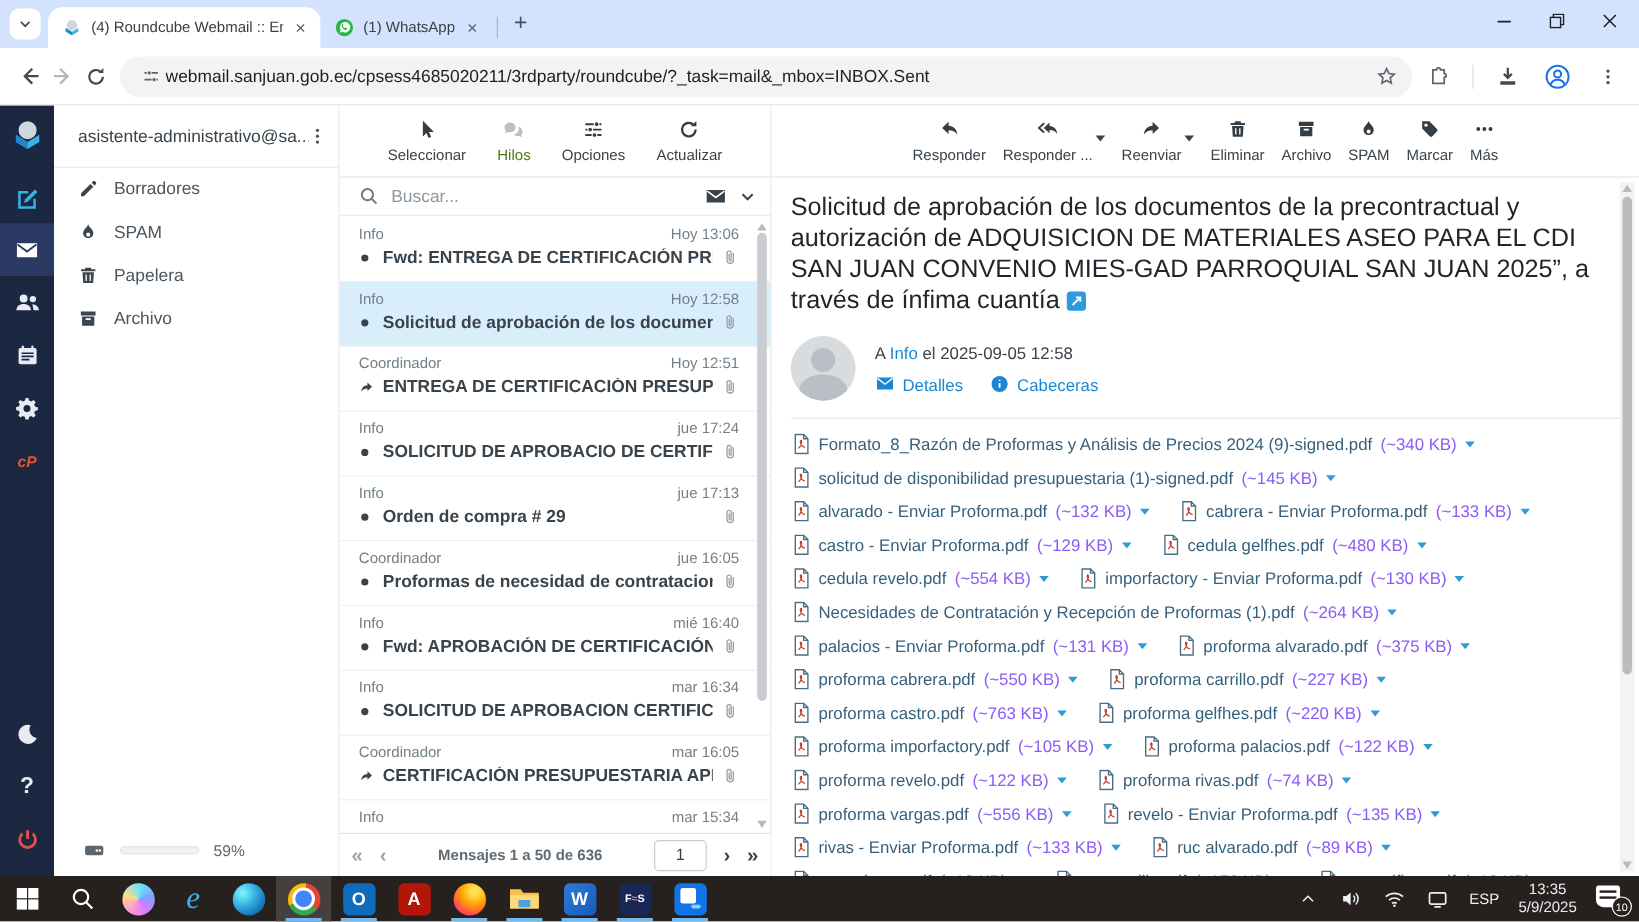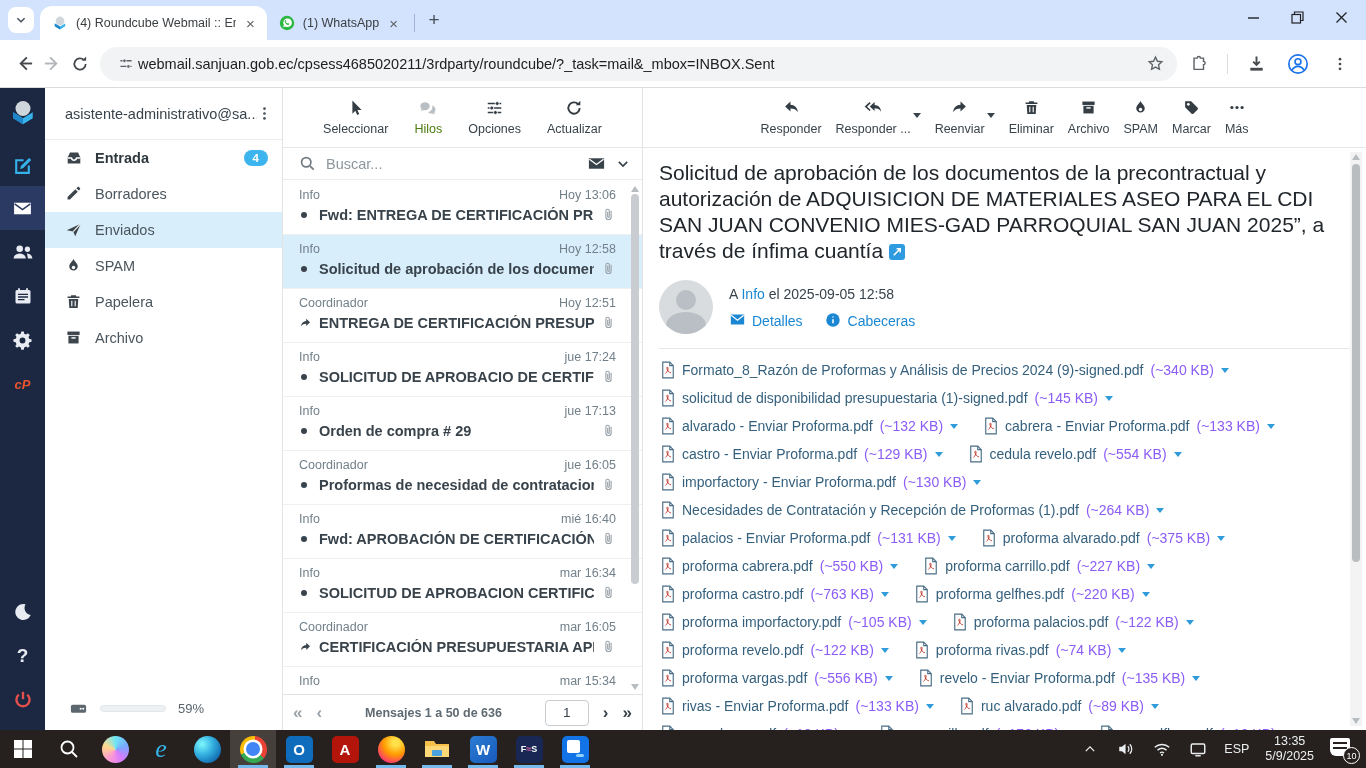--- a/index.html
+++ b/index.html
@@ -316,48 +316,28 @@
         <span class="acct-name">asistente-administrativo@sa...</span>
         <span>
             <svg width="15" height="15" viewBox="0 0 20 20" fill="#4b555d">
               <circle cx="10" cy="3.5" r="1.8"></circle>
               <circle cx="10" cy="10" r="1.8"></circle>
               <circle cx="10" cy="16.5" r="1.8"></circle>
             </svg>
           </span>
       </div>
       <div id="folder-list">
-          <div class="folder bold">
-    <span class="fic">
-              <svg width="18" height="18" viewBox="0 0 20 20" fill="currentColor">
-                <path d="M3 9.5 5.5 4h9L17 9.5V16H3z"></path>
-                <path d="M3 10h4.2c.3 1.5 1.4 2.4 2.8 2.4s2.5-.9 2.8-2.4H17" stroke="#fff" stroke-width="1.6" fill="none"></path>
-              </svg>
-            </span>
-    <span class="flabel">Entrada</span>
-    <span class="badge">4</span>
-  </div>
           <div class="folder">
     <span class="fic">
               <svg width="17" height="17" viewBox="0 0 20 20" fill="currentColor">
                 <path d="M3 14.2 12.2 5l2.8 2.8L5.8 17H3z"></path>
                 <path d="M13.4 3.8l1.3-1.3c.5-.5 1.4-.5 1.9 0l.9.9c.5.5.5 1.4 0 1.9l-1.3 1.3z"></path>
               </svg>
             </span>
     <span class="flabel">Borradores</span>
-
-  </div>
-          <div class="folder selected">
-    <span class="fic">
-              <svg width="18" height="18" viewBox="0 0 20 20" fill="currentColor">
-                <path d="M2 10.4 17.5 3l-6.1 14-2.3-5.3z"></path>
-                <path d="M9.1 11.7 17.5 3" stroke="#fff" stroke-width="1.2"></path>
-              </svg>
-            </span>
-    <span class="flabel">Enviados</span>
 
   </div>
           <div class="folder">
     <span class="fic">
               <svg width="17" height="17" viewBox="0 0 20 20" fill="currentColor">
                 <path d="M10 2.2c.6 2.3 2.2 3.4 3.4 4.8 1.1 1.3 1.6 2.6 1.6 4a5 5 0 0 1-10 0c0-1.9 1-3.2 2-4.5.9-1.2 2.6-2.3 3-4.3z"></path>
                 <circle cx="10" cy="12.4" r="2" fill="#fff"></circle>
               </svg>
             </span>
     <span class="flabel">SPAM</span>
@@ -831,20 +811,30 @@
     <span class="att-name">castro - Enviar Proforma.pdf</span>
     <span class="att-size">(~129 KB)</span>
     <span class="att-caret"></span>
   </span>
           <span class="att">
     <svg width="14" height="18" viewBox="0 0 16 20">
               <path d="M2 1h8l4 4v14H2z" fill="#fff" stroke="#4a6d85" stroke-width="1.3"></path>
               <path d="M10 1v4h4" fill="none" stroke="#4a6d85" stroke-width="1.3"></path>
               <path d="M5 14c1.5-1 3.5-4.5 3-6.5-.4-1.6-1.6-.8-1.2.8.5 2.2 2.2 4.6 4.5 4.9" fill="none" stroke="#c0392b" stroke-width="1.1"></path>
             </svg>
+    <span class="att-name">cedula gelfhes.pdf</span>
+    <span class="att-size">(~480 KB)</span>
+    <span class="att-caret"></span>
+  </span>
+          <span class="att">
+    <svg width="14" height="18" viewBox="0 0 16 20">
+              <path d="M2 1h8l4 4v14H2z" fill="#fff" stroke="#4a6d85" stroke-width="1.3"></path>
+              <path d="M10 1v4h4" fill="none" stroke="#4a6d85" stroke-width="1.3"></path>
+              <path d="M5 14c1.5-1 3.5-4.5 3-6.5-.4-1.6-1.6-.8-1.2.8.5 2.2 2.2 4.6 4.5 4.9" fill="none" stroke="#c0392b" stroke-width="1.1"></path>
+            </svg>
     <span class="att-name">cedula revelo.pdf</span>
     <span class="att-size">(~554 KB)</span>
     <span class="att-caret"></span>
   </span>
           <span class="att">
     <svg width="14" height="18" viewBox="0 0 16 20">
               <path d="M2 1h8l4 4v14H2z" fill="#fff" stroke="#4a6d85" stroke-width="1.3"></path>
               <path d="M10 1v4h4" fill="none" stroke="#4a6d85" stroke-width="1.3"></path>
               <path d="M5 14c1.5-1 3.5-4.5 3-6.5-.4-1.6-1.6-.8-1.2.8.5 2.2 2.2 4.6 4.5 4.9" fill="none" stroke="#c0392b" stroke-width="1.1"></path>
             </svg>

